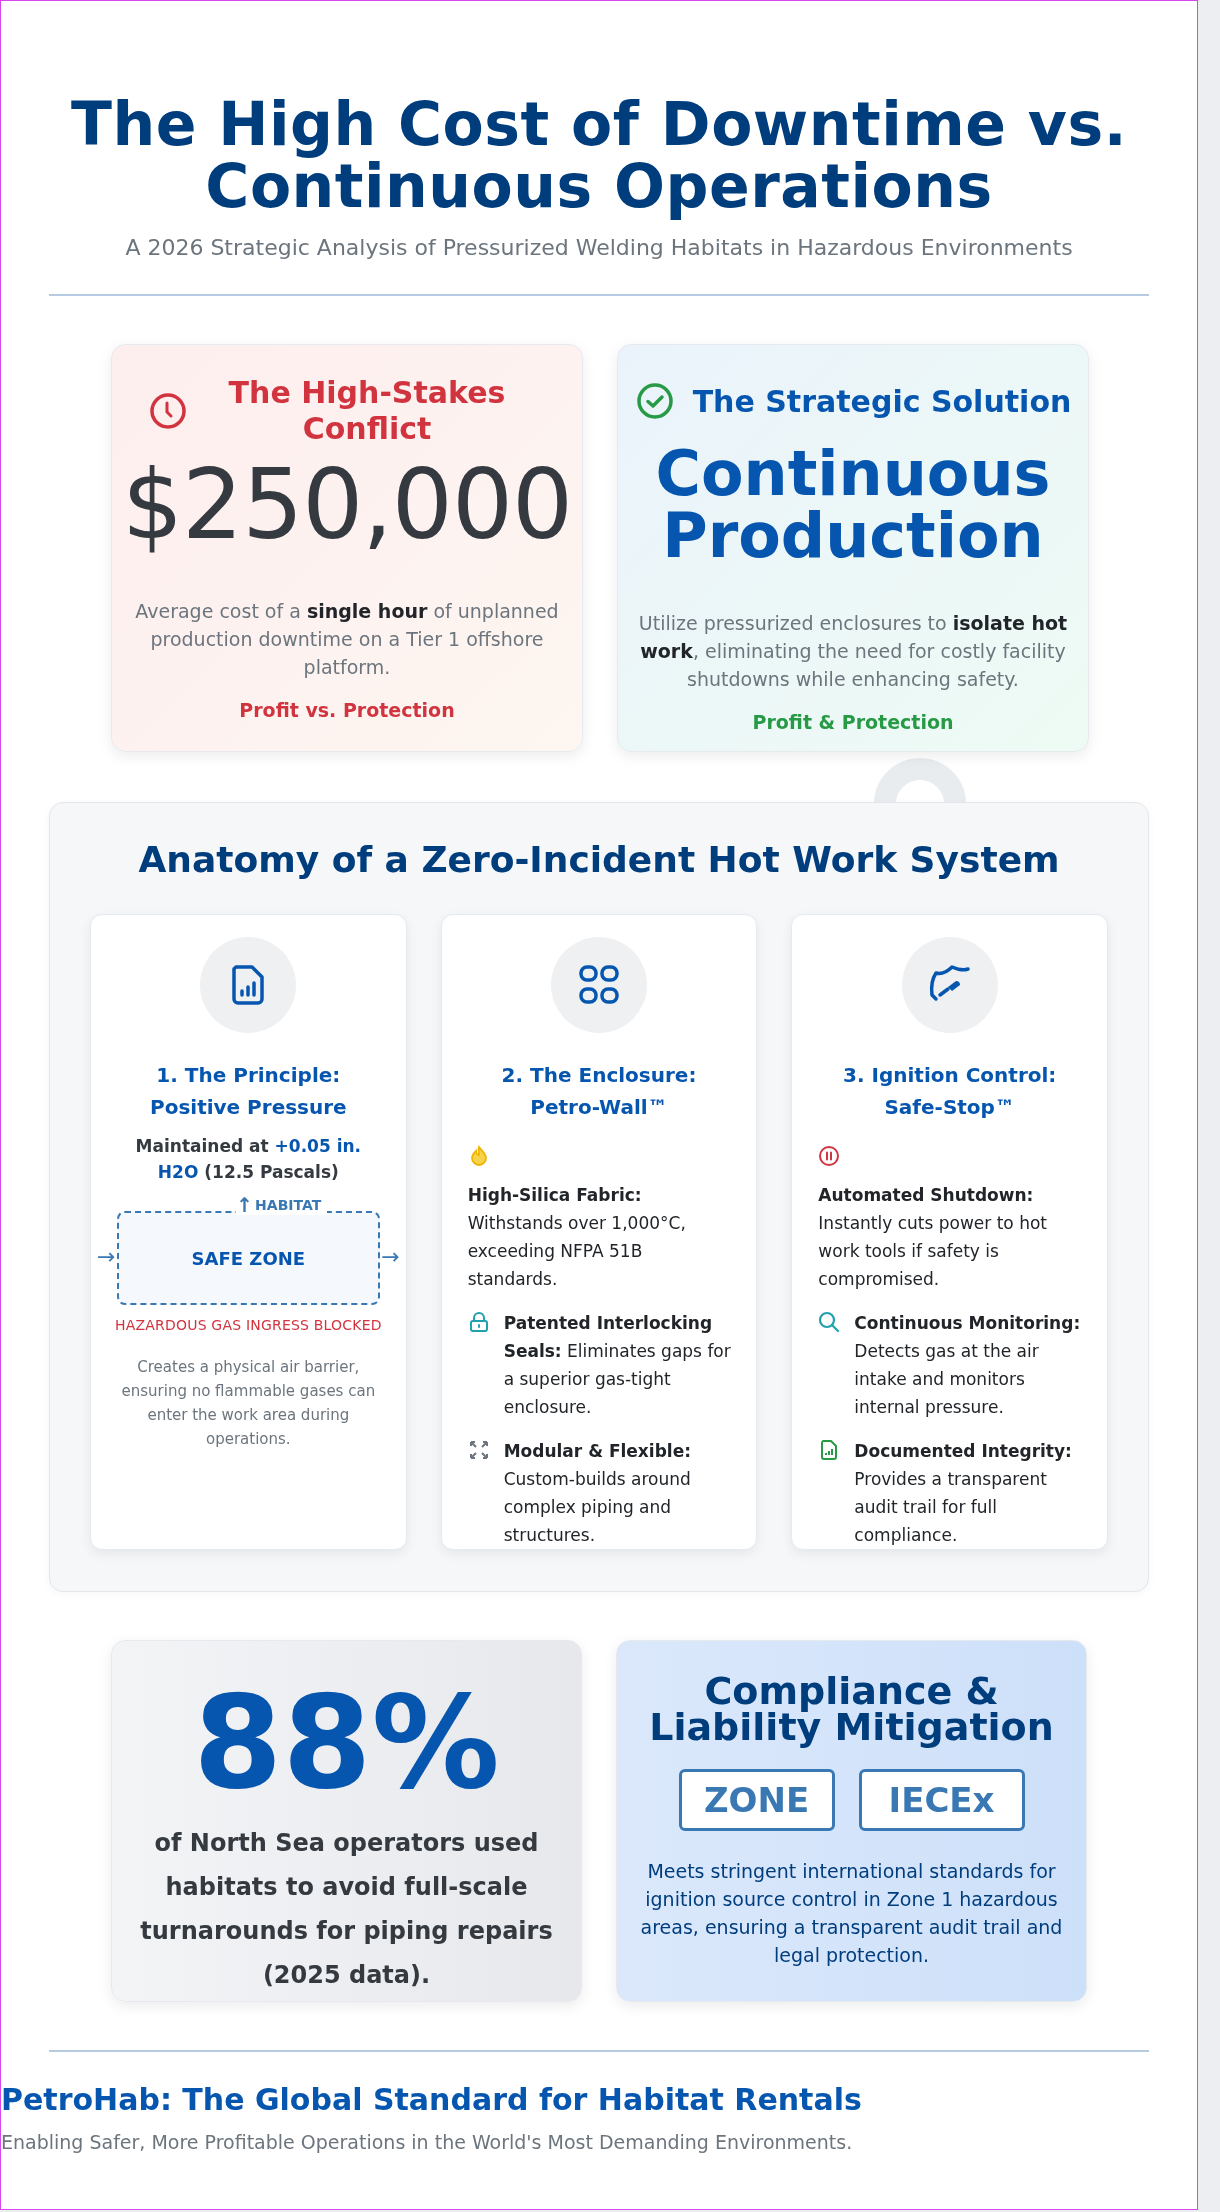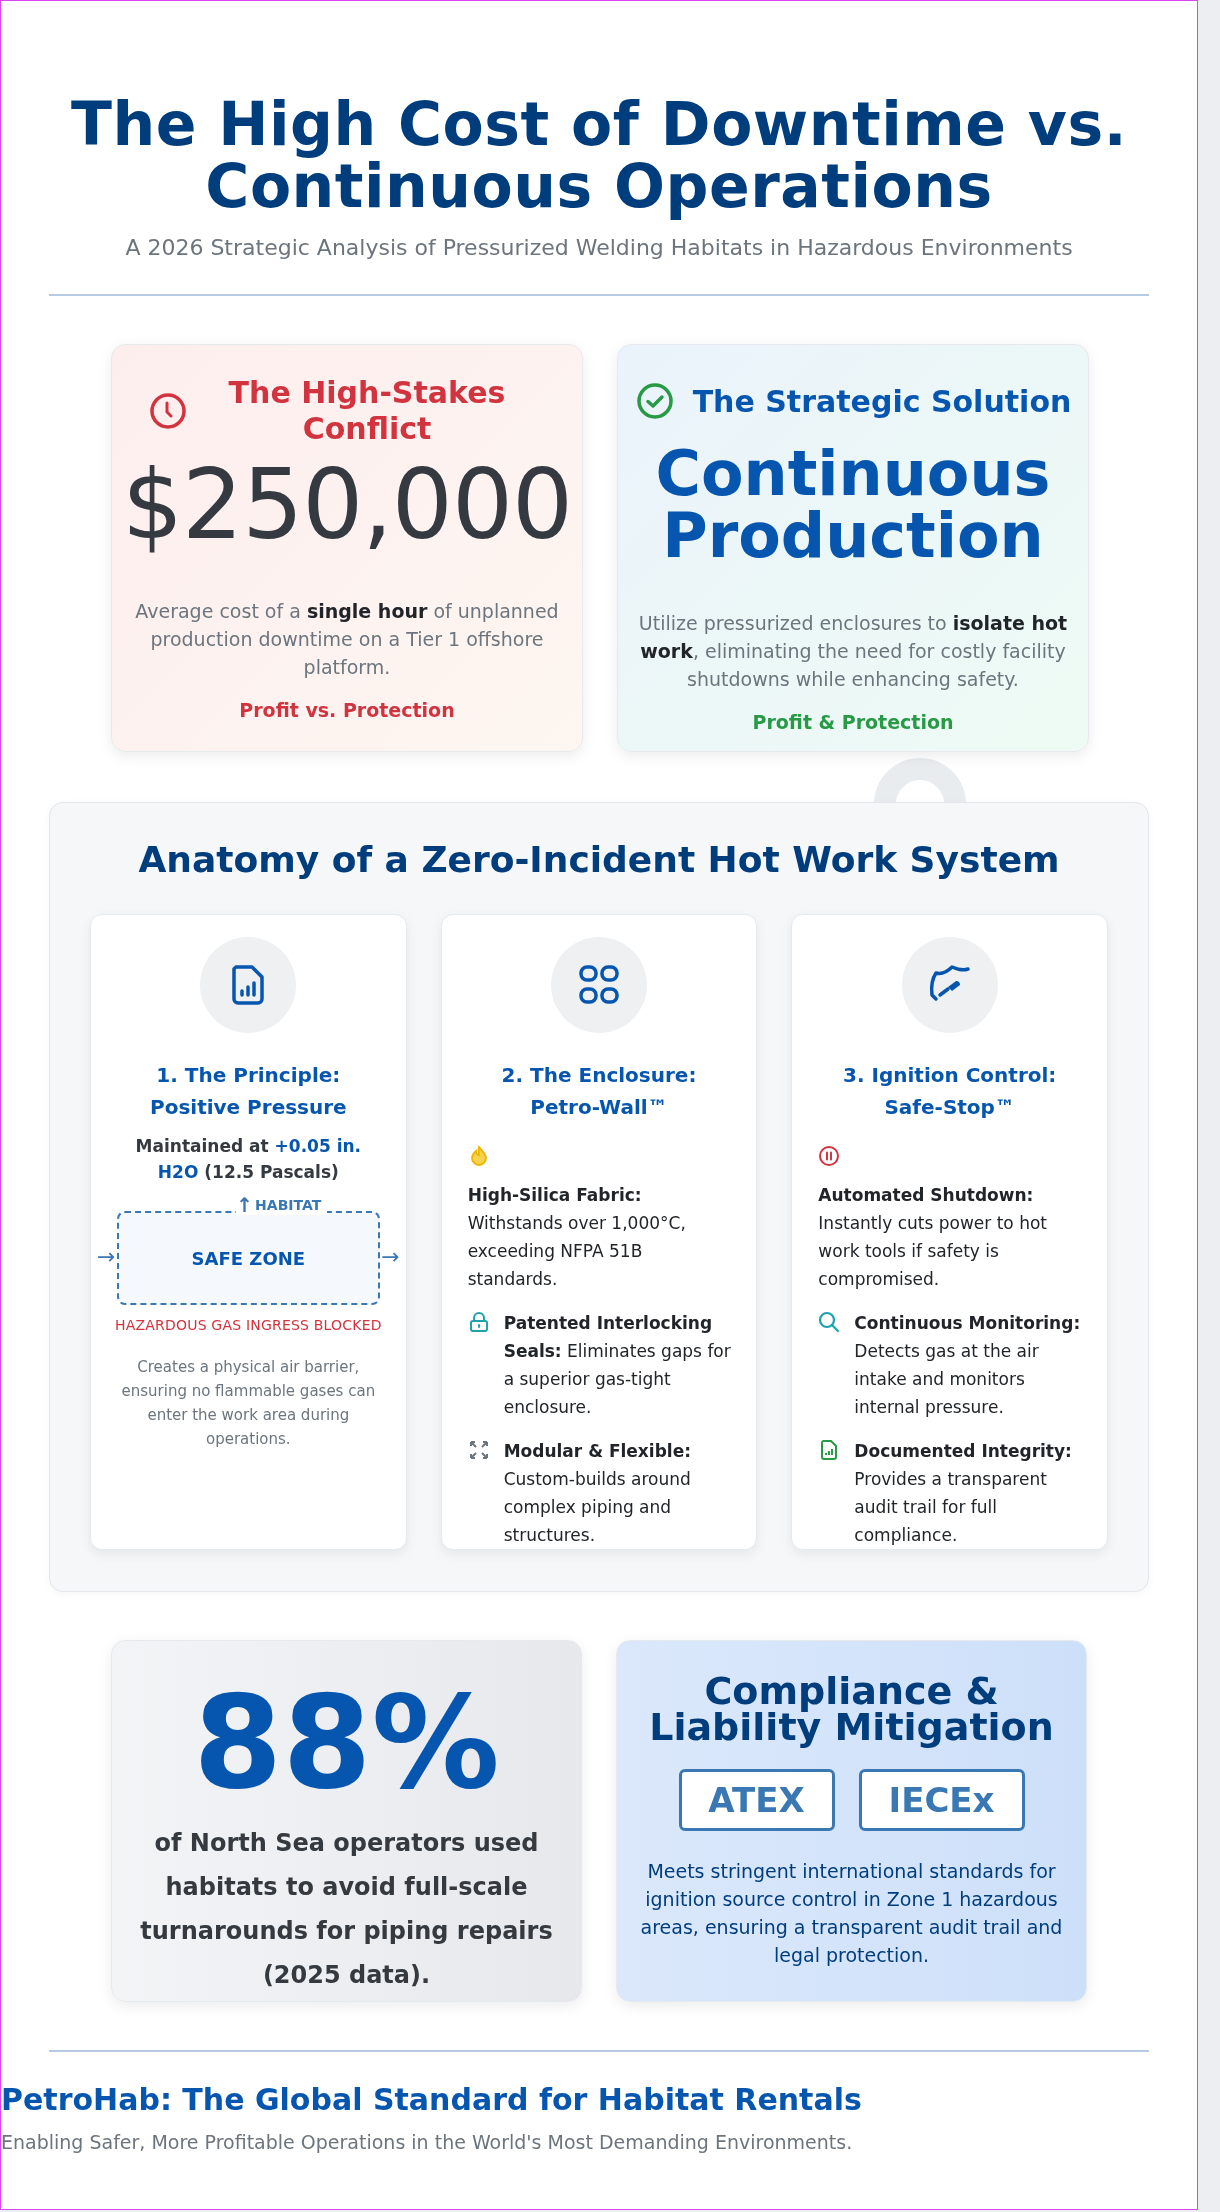--- a/index.html
+++ b/index.html
@@ -345,21 +345,21 @@
     </section>
 
     <section class="row bottom">
       <div class="card stat">
         <div class="stat-num">88%</div>
         <p class="stat-desc">of North Sea operators used habitats to avoid full-scale turnarounds for piping repairs (2025 data).</p>
       </div>
       <div class="card compliance">
         <h2 class="comp-title">Compliance &amp; Liability Mitigation</h2>
         <div class="badges">
-          <div class="badge atex">ATEX</div>
+          <div class="badge atex">ZONE</div>
           <div class="badge iecex">IECEx</div>
         </div>
         <p class="comp-desc">Meets stringent international standards for ignition source control in Zone 1 hazardous areas, ensuring a transparent audit trail and legal protection.</p>
       </div>
     </section>
 
     <div class="rule footer-rule"></div>
     <footer>
       <h2 class="footer-title">PetroHab: The Global Standard for Habitat Rentals</h2>
       <p class="footer-sub">Enabling Safer, More Profitable Operations in the World's Most Demanding Environments.</p>

